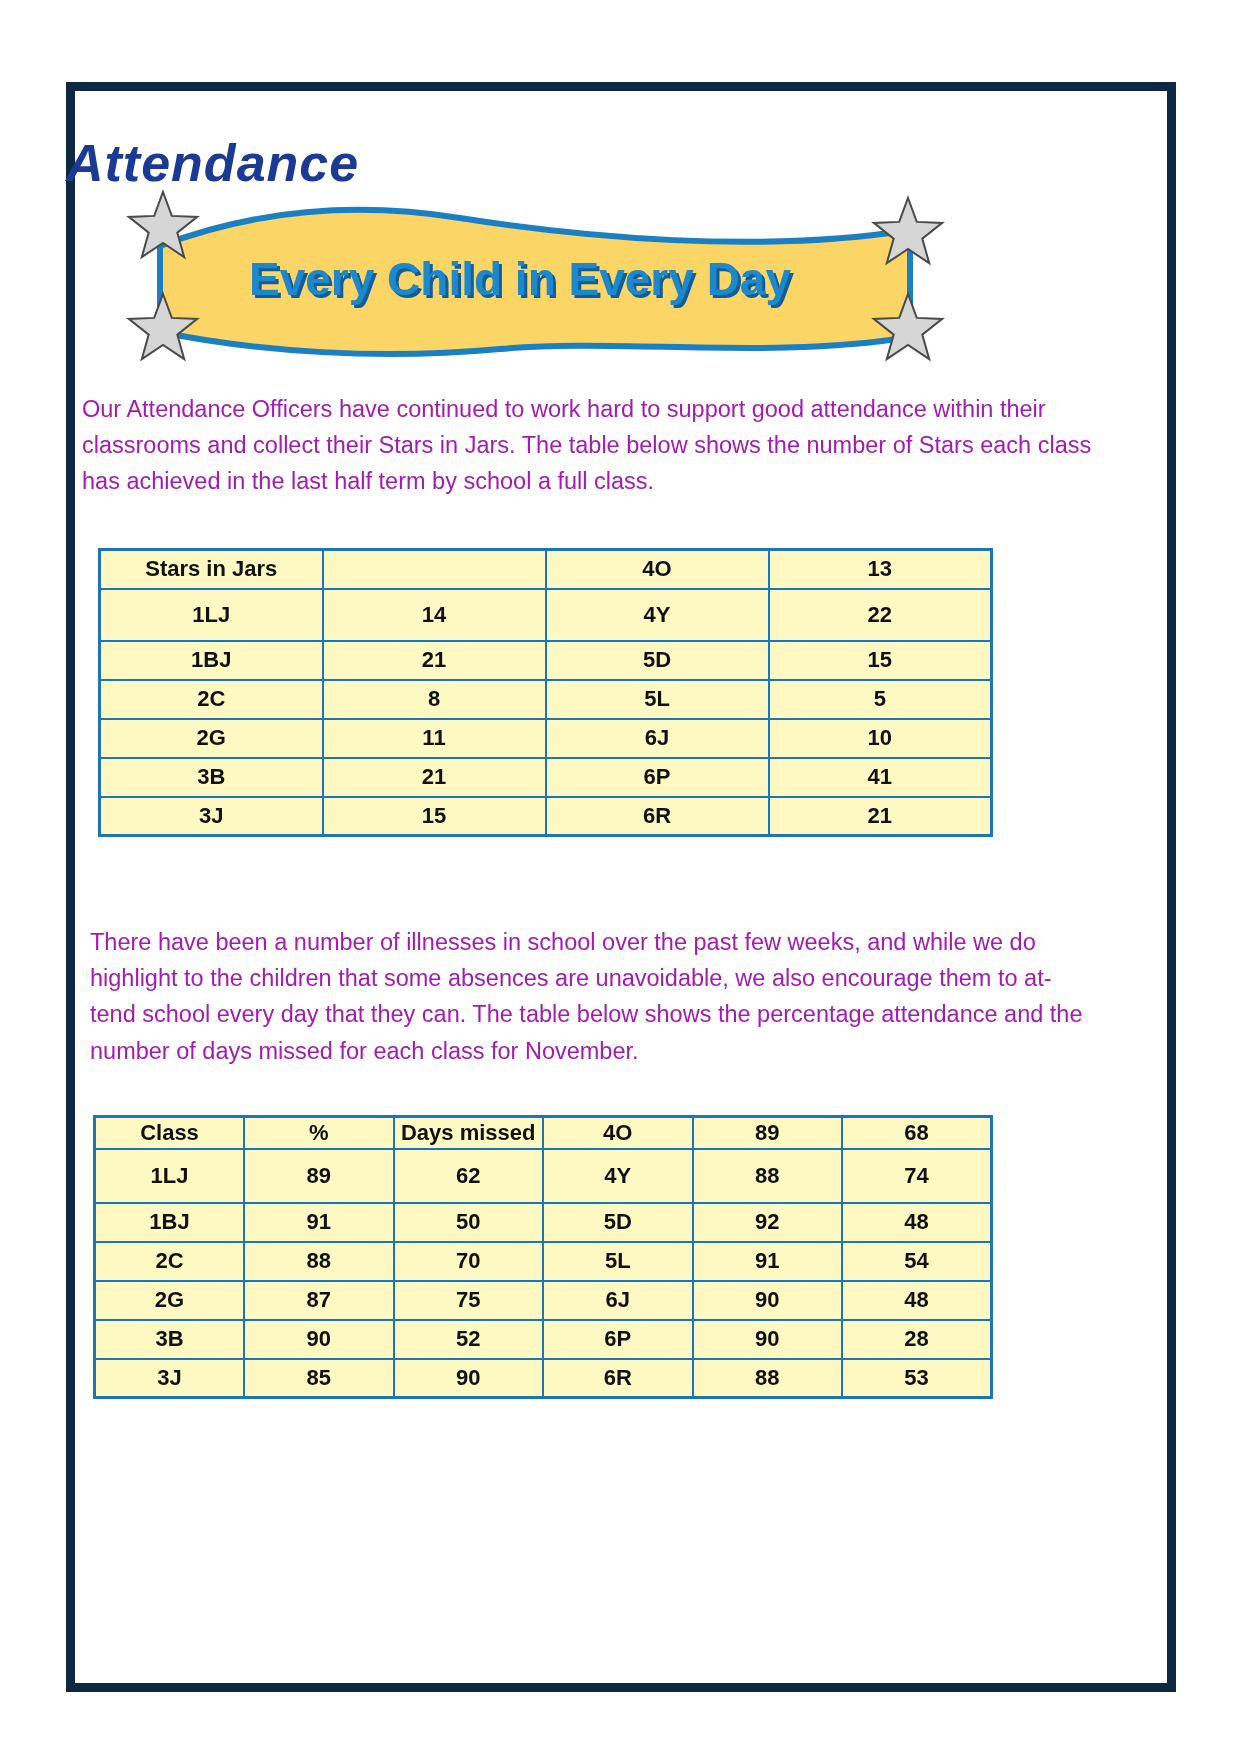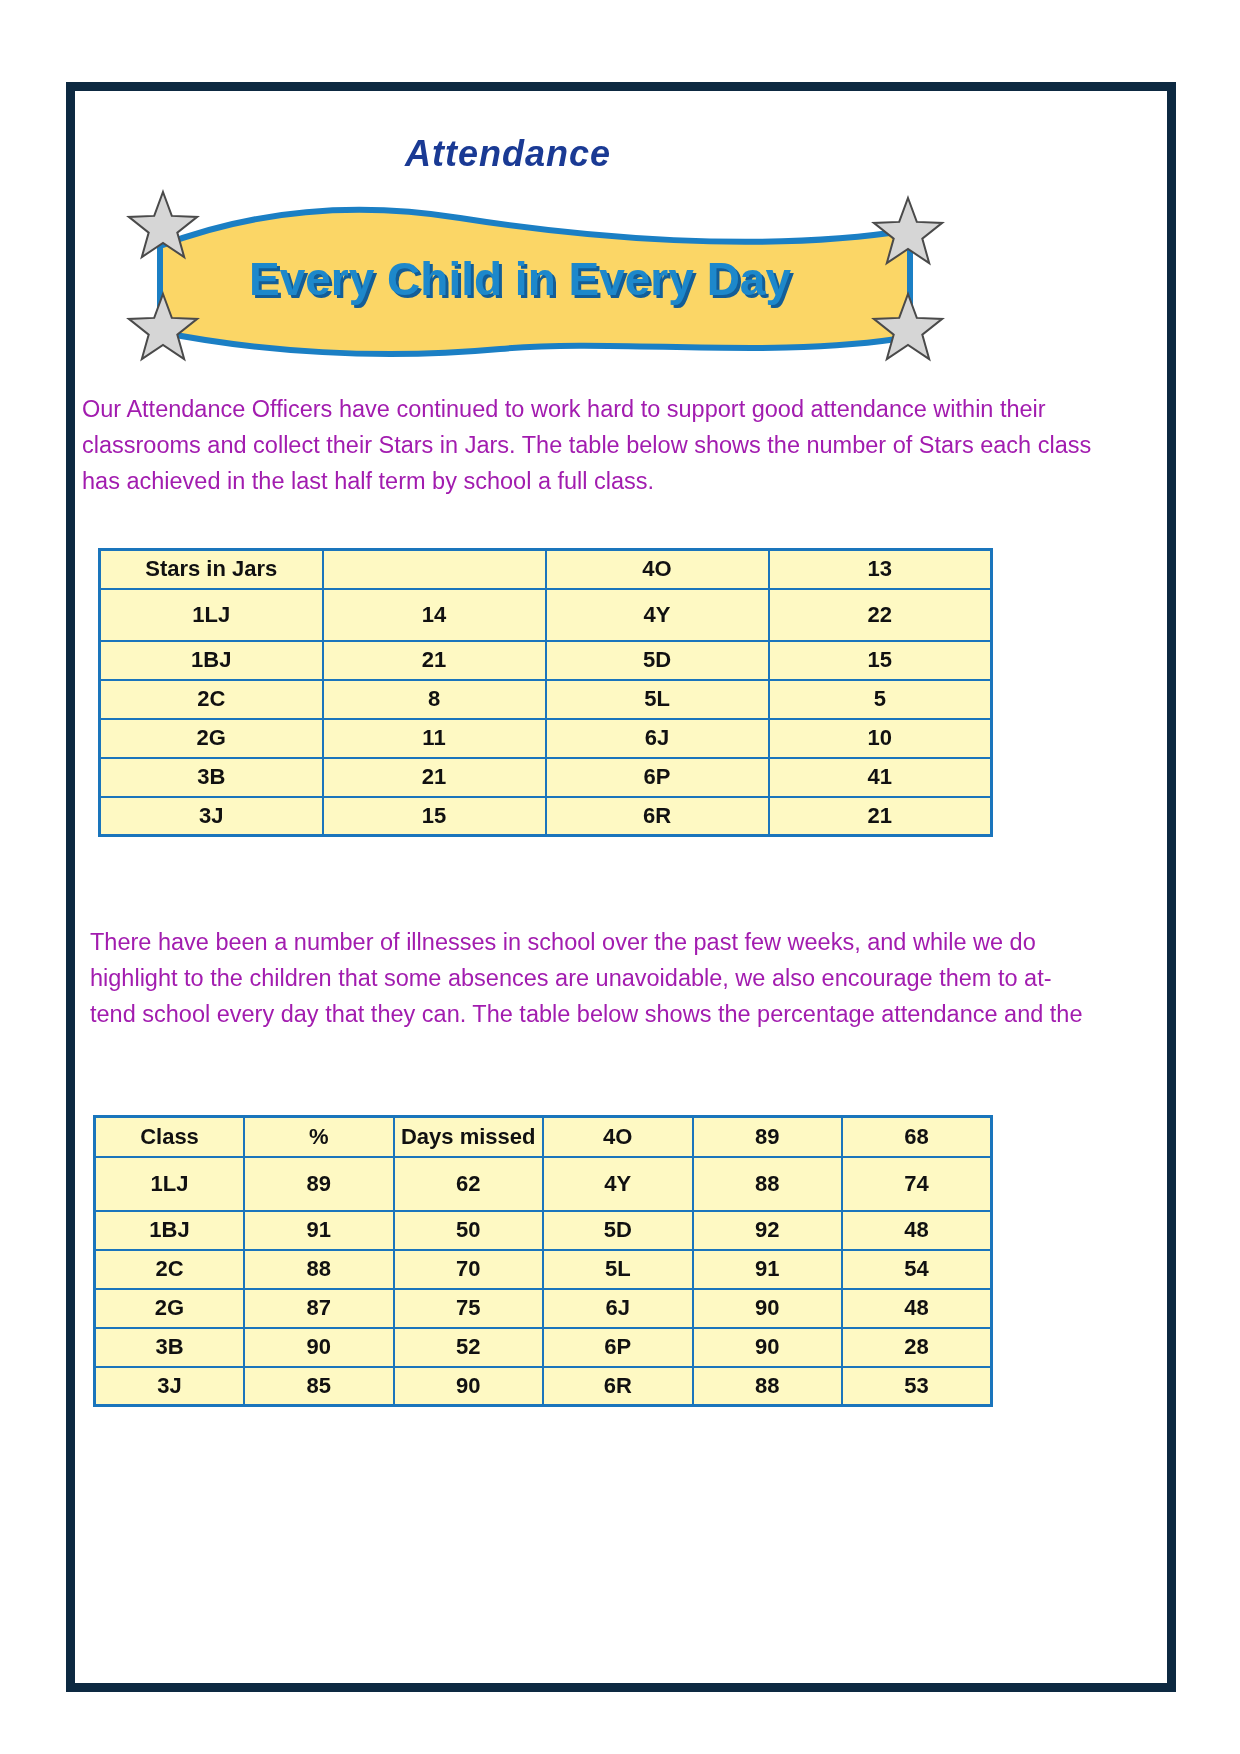--- a/index.html
+++ b/index.html
@@ -19,22 +19,21 @@
     height: 1610px;
     border: 9px solid #0d2941;
     box-sizing: border-box;
     background: #ffffff;
   }
   .page-title {
     position: absolute;
     left: 66px;
     top: 133px;
     width: 884px;
-    text-align: center;
-    font-size: 36px;
+    font-size: 52px;
     font-weight: bold;
     font-style: italic;
     letter-spacing: 1px;
     color: #1a3a94;
   }
   .banner-wrap {
     position: absolute;
     left: 120px;
     top: 188px;
     width: 828px;
@@ -86,21 +85,21 @@
   }
   table.stars-table tr { height: 39px; }
   table.stars-table tr:nth-child(2) { height: 52px; }
   table.att-table {
     left: 93px;
     top: 1115px;
     width: 900px;
     border: 3px solid #1a75bc;
   }
   table.att-table tr { height: 39px; }
-  table.att-table tr:nth-child(1) { height: 40px; }
+  table.att-table tr:nth-child(1) { height: 32px; }
   table.att-table tr:nth-child(2) { height: 54px; }
 </style>
 </head>
 <body>
 
 <div class="page-frame"></div>
 
 <div class="page-title">Attendance</div>
 
 <div class="banner-wrap">
@@ -174,20 +173,21 @@
         <td>6R</td>
         <td>21</td>
       </tr>
     </tbody>
 </table>
 
 <div class="para para-2">
     <div>There have been a number of  illnesses in school over the past few weeks, and while we do</div>
     <div>highlight to the children that some absences are unavoidable, we also encourage them to at-</div>
     <div>tend school every day that they can. The table below shows the percentage attendance and the</div>
+    <div>number of days missed for each class for November.</div>
   </div>
 
 <table class="doc-table att-table">
   <tbody>
       <tr>
         <td>Class</td>
         <td>%</td>
         <td>Days missed</td>
         <td>4O</td>
         <td>89</td>

